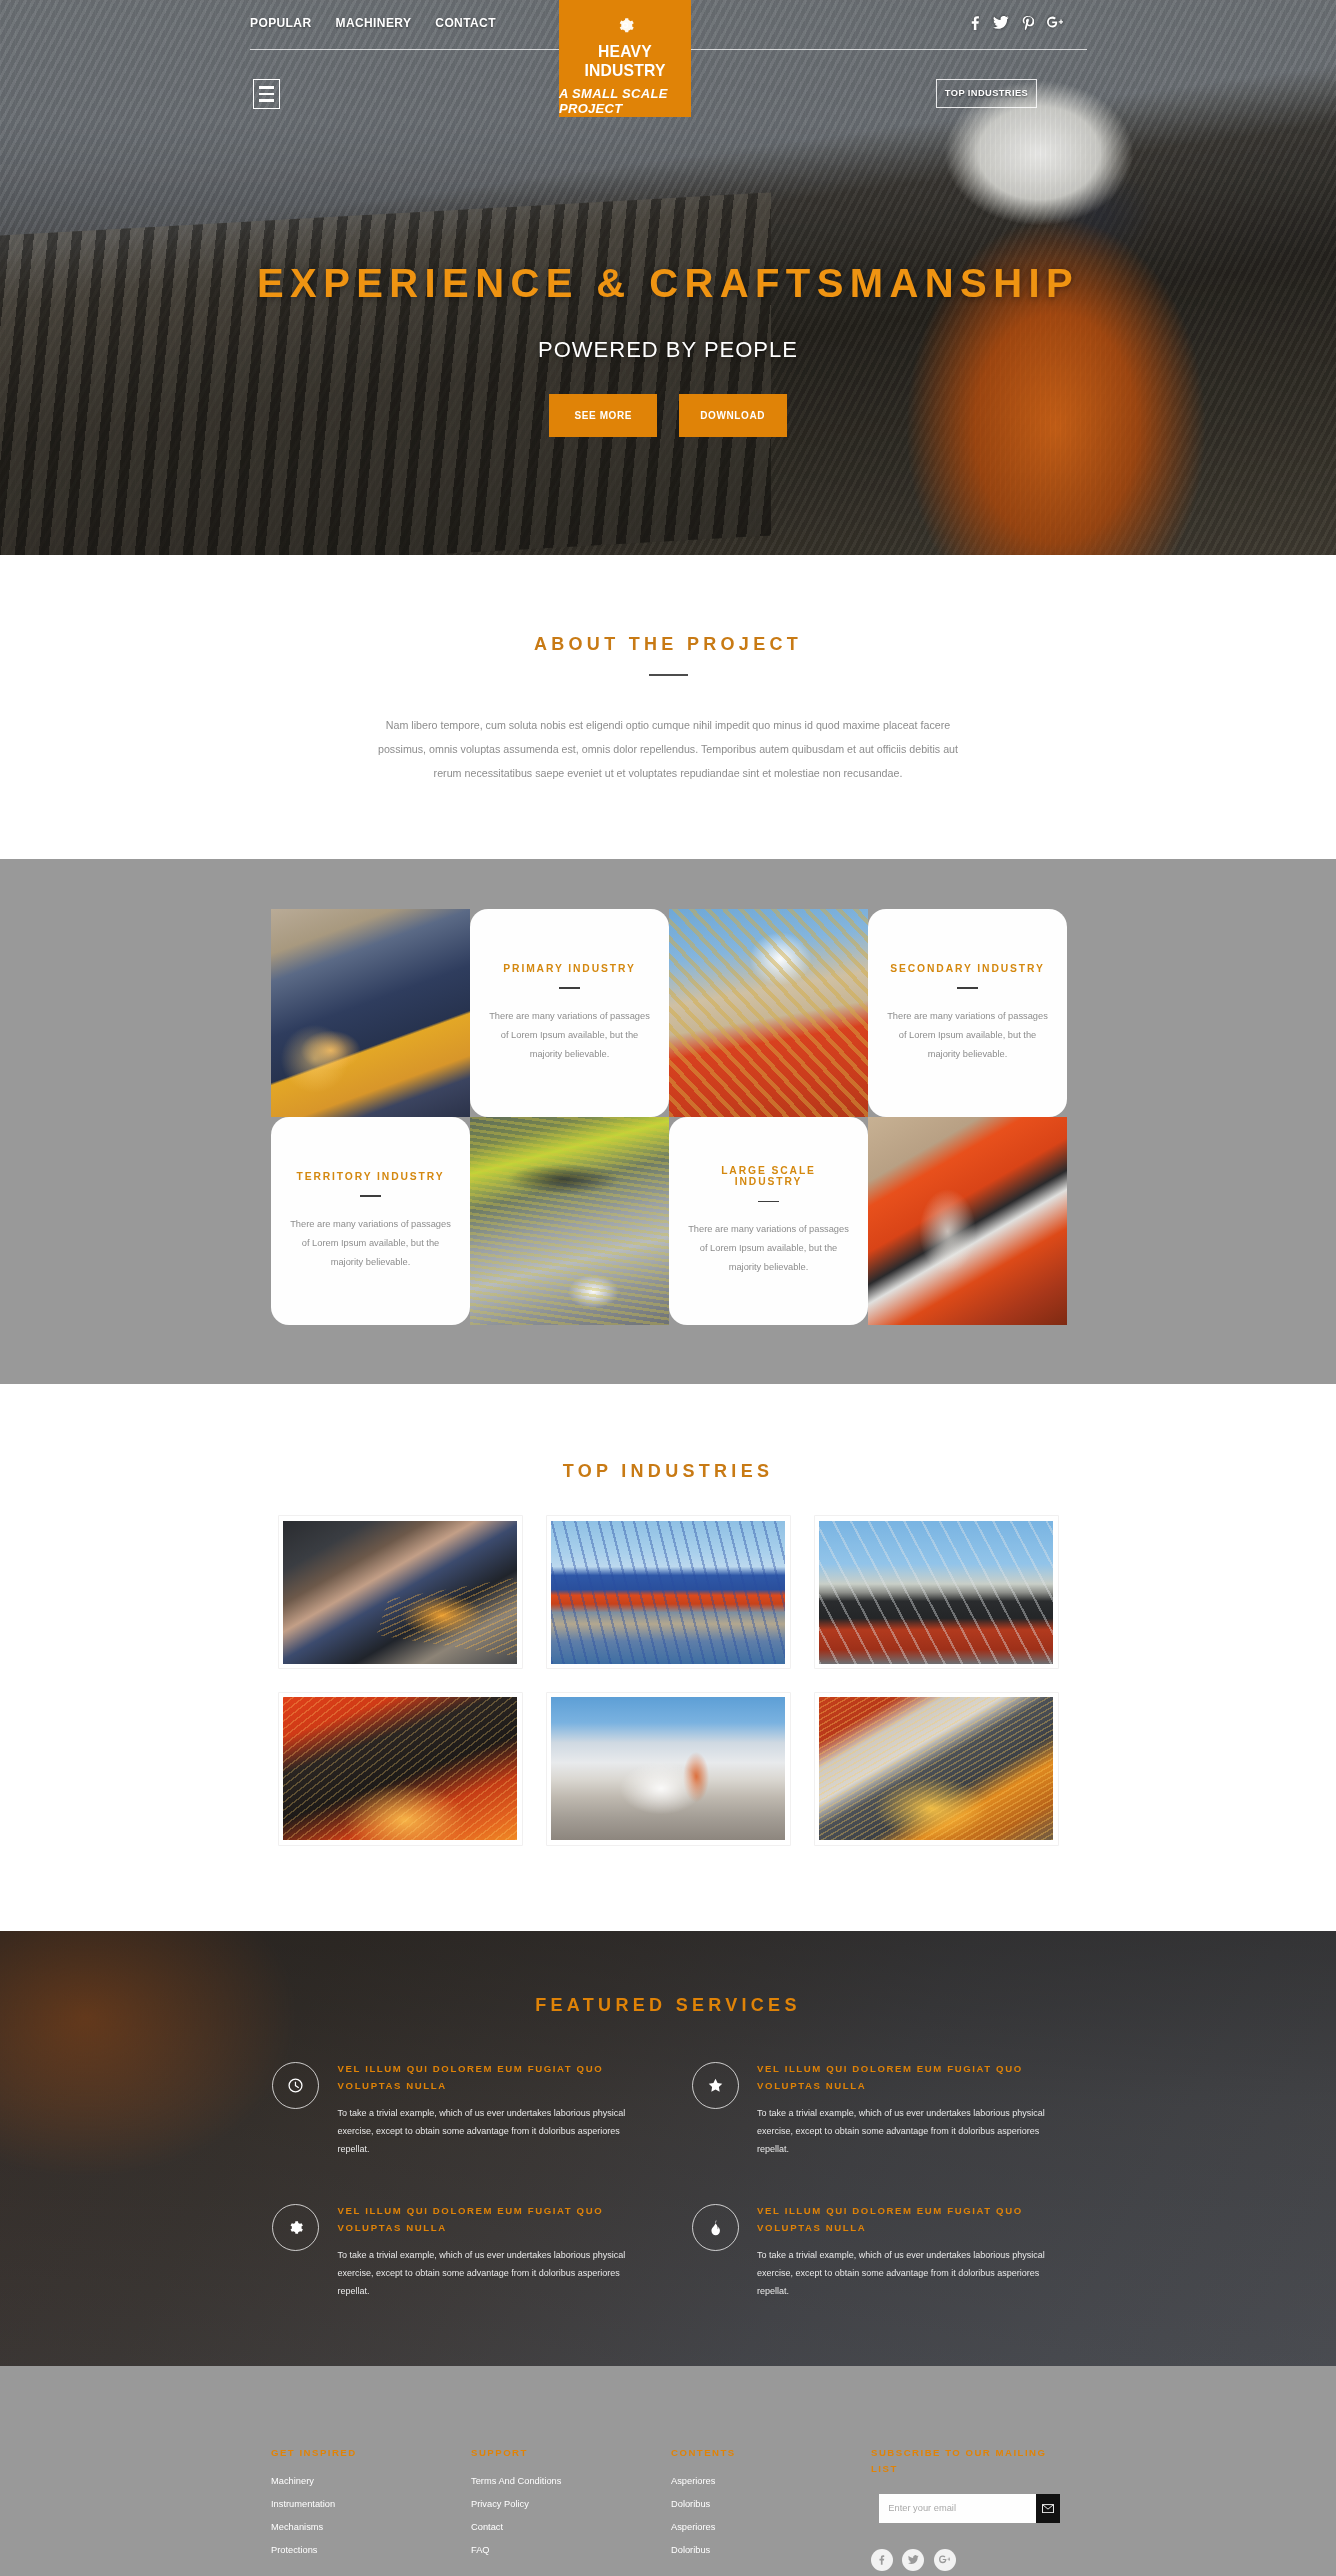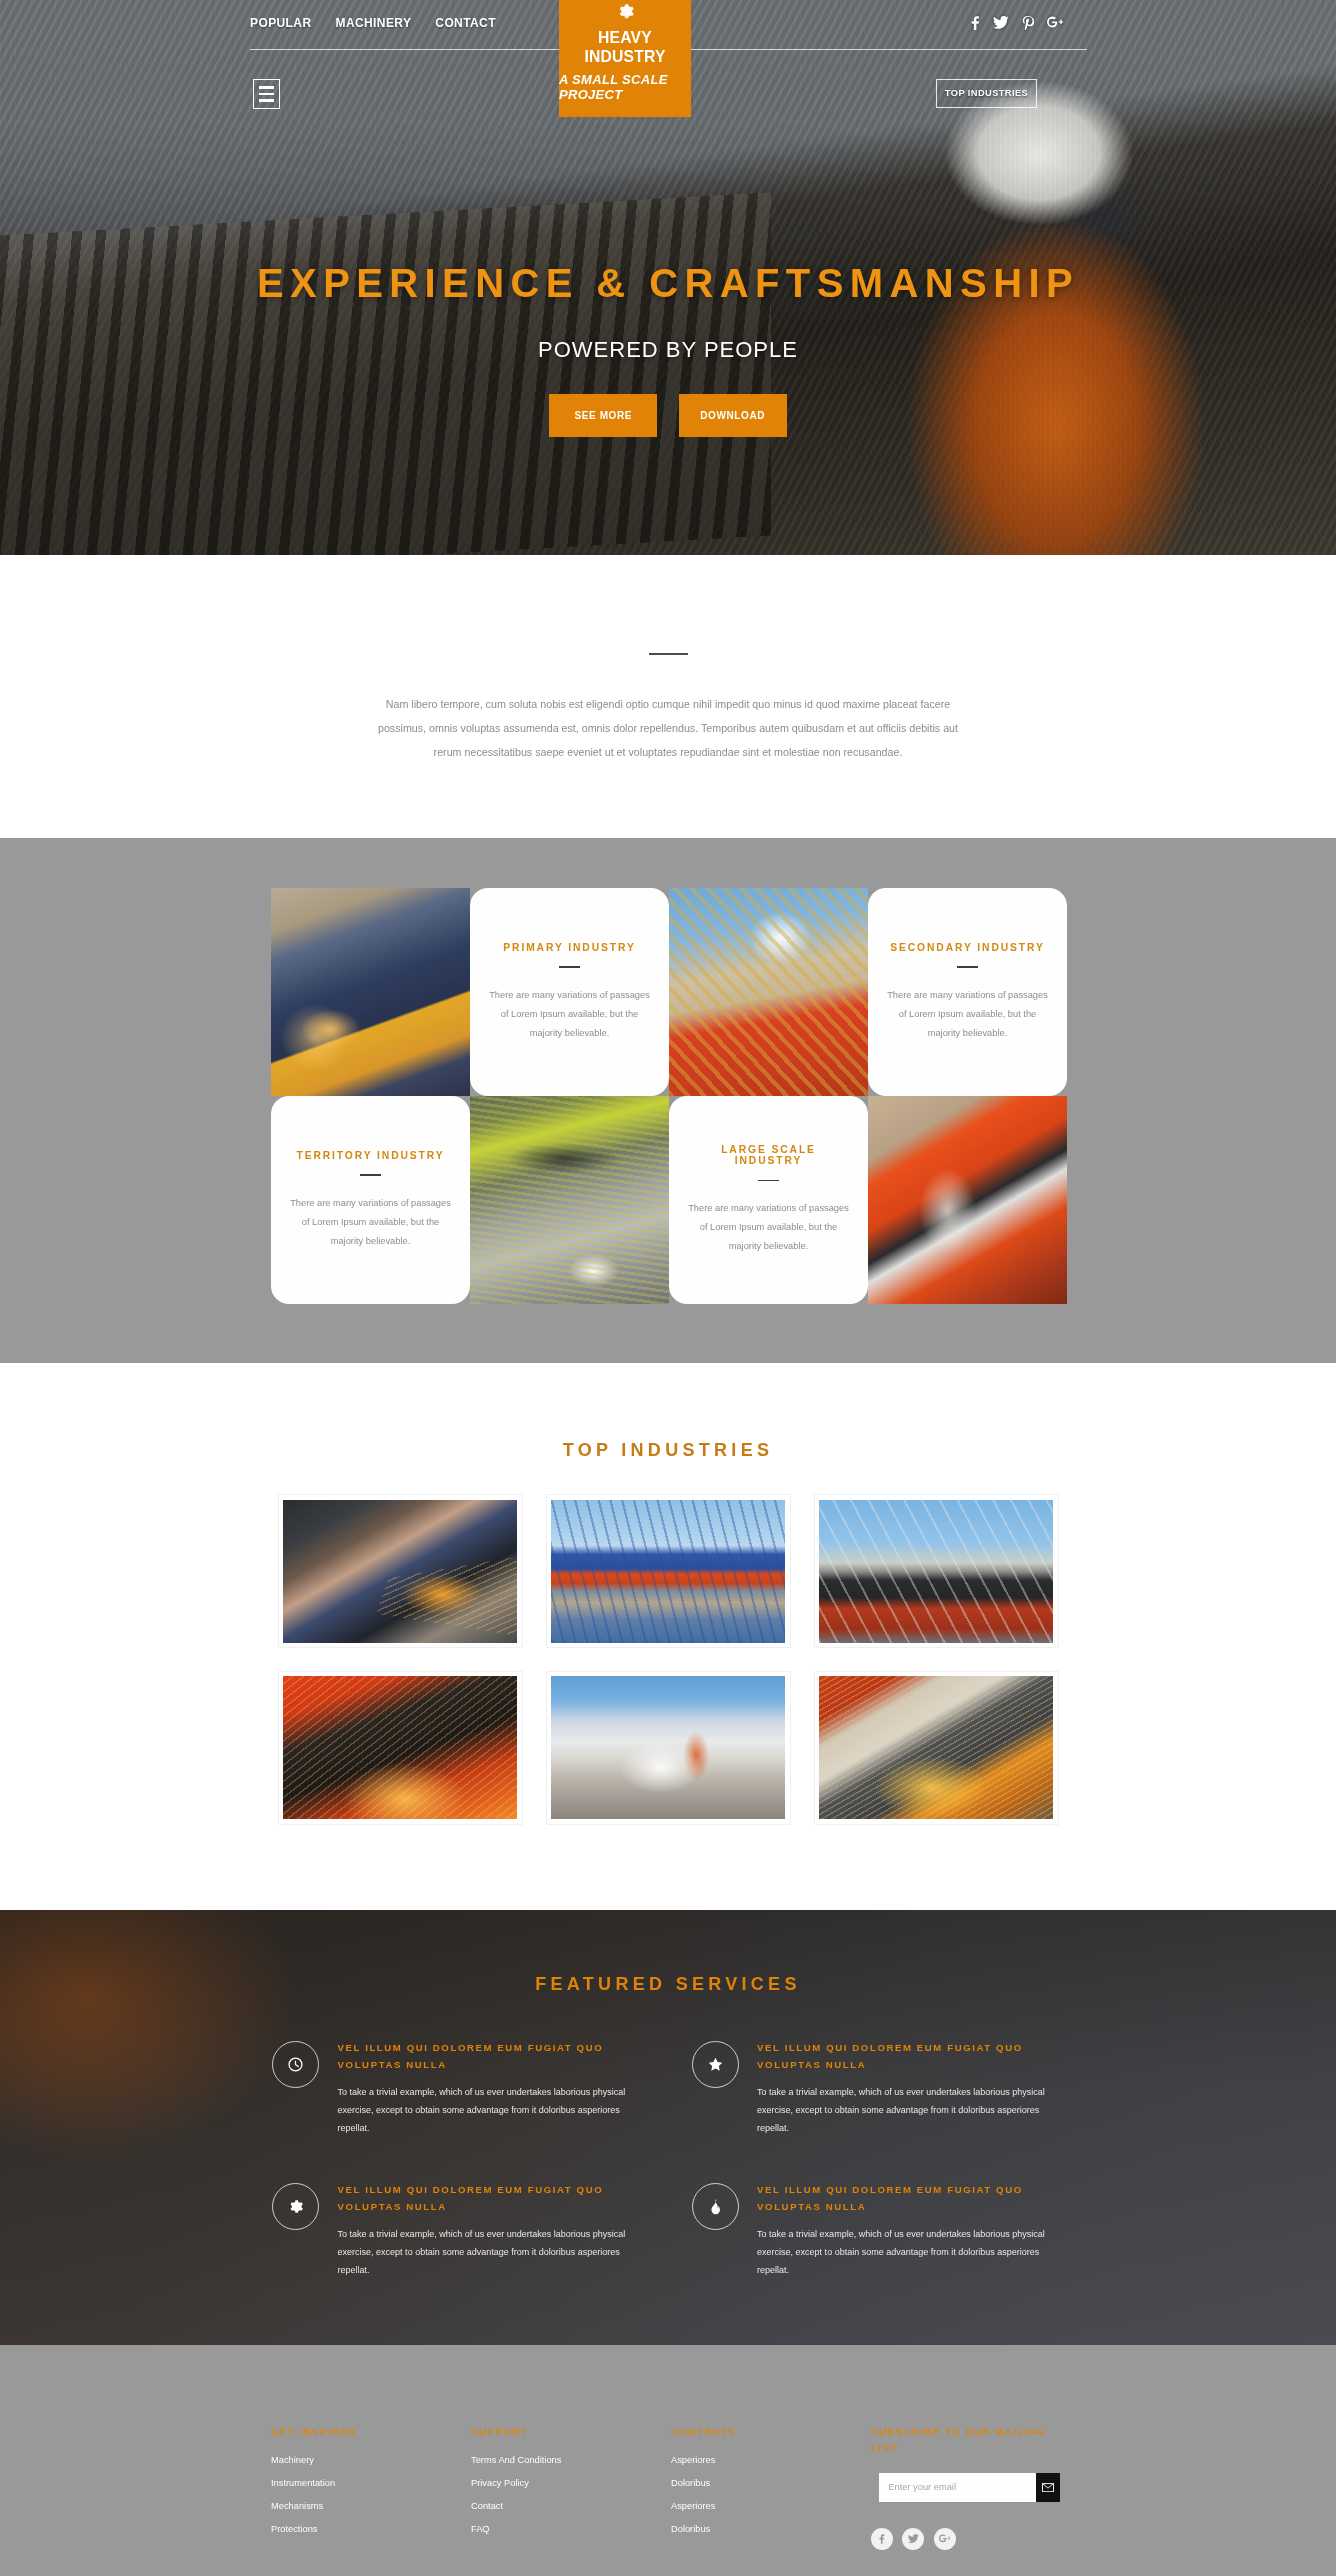--- a/index.html
+++ b/index.html
@@ -78,21 +78,21 @@
     color:#fff; font-size:14.3px; line-height:1;
     text-shadow:0 0.7px 2.1px rgba(0,0,0,.5);
   }
   .social-top .sico svg { display:block; fill:#fff; filter: drop-shadow(0 0.7px 1.4px rgba(0,0,0,.5)); }
 
   .logo-badge {
     position: absolute; top: 0; left: 559px;
     width: 132px; height: 117px;
     background: #e08307;
     display: flex; flex-direction: column; align-items: center;
-    padding-top: 2px;
+    padding-top: 16px;
     z-index: 6;
   }
   .logo-badge .gear { margin-bottom: 5px; }
   .logo-badge .l1, .logo-badge .l2 {
     color: #fff; font-size: 15.7px; font-weight: bold; line-height: 1.26;
     letter-spacing: 0.2px;
   }
   .logo-badge .tag {
     margin-top: 5px; color:#fff; font-size: 13px; font-style: italic;
     font-weight: bold; letter-spacing: 0.3px;
@@ -403,20 +403,21 @@
     <h1 class="hero-title">EXPERIENCE &amp; CRAFTSMANSHIP</h1>
     <div class="hero-sub">POWERED BY PEOPLE</div>
     <div class="hero-btns">
       <button class="btn">SEE MORE</button>
       <button class="btn">DOWNLOAD</button>
     </div>
   </div>
 </header>
 
 <section class="about">
+  <h2 class="sec-title">ABOUT THE PROJECT</h2>
   <div class="sec-rule"></div>
   <p>Nam libero tempore, cum soluta nobis est eligendi optio cumque nihil impedit quo minus id quod maxime placeat facere possimus, omnis voluptas assumenda est, omnis dolor repellendus. Temporibus autem quibusdam et aut officiis debitis aut rerum necessitatibus saepe eveniet ut et voluptates repudiandae sint et molestiae non recusandae.</p>
 </section>
 
 <section class="grid-band">
   <div class="grid4">
 
     <div class="cell-img">
       <div class="ph ph-welder-blue"></div>
     </div>

